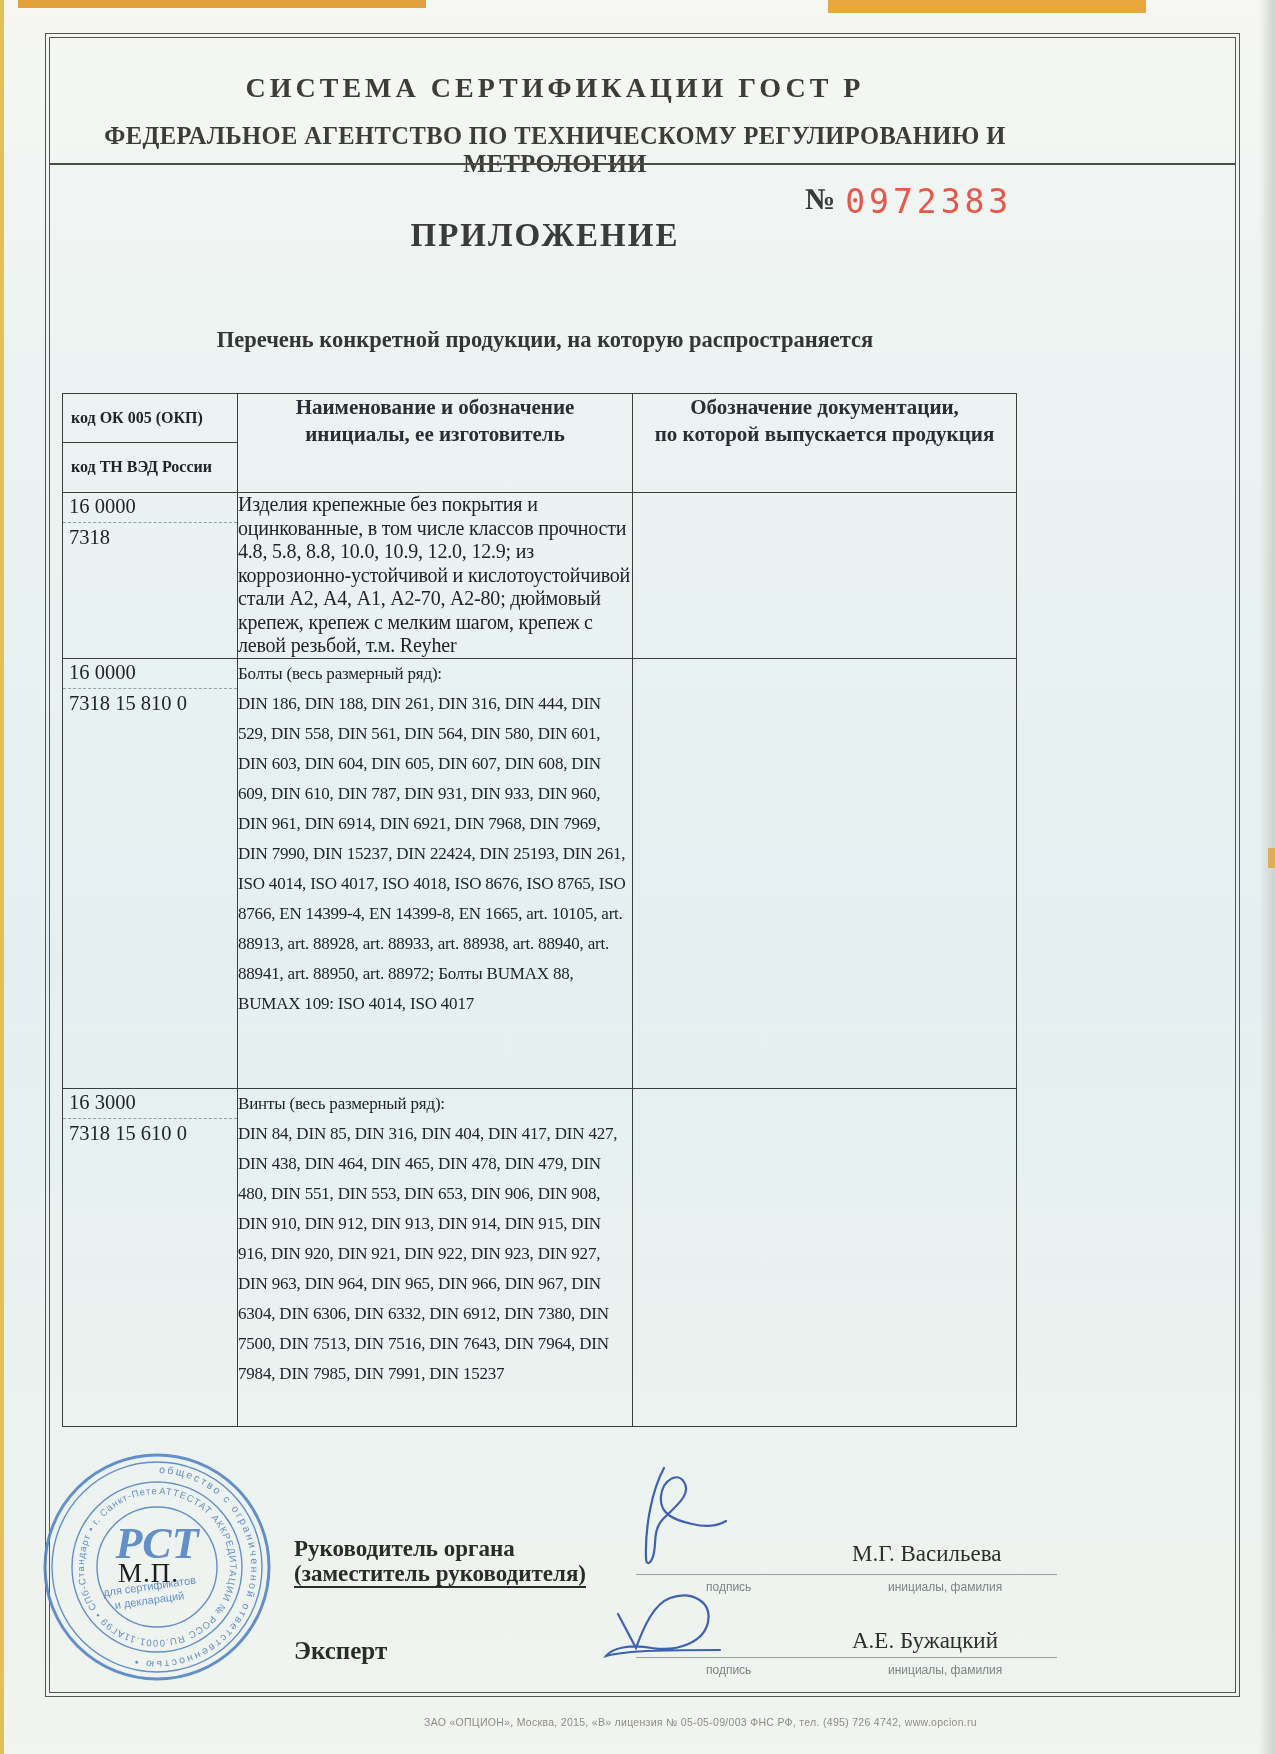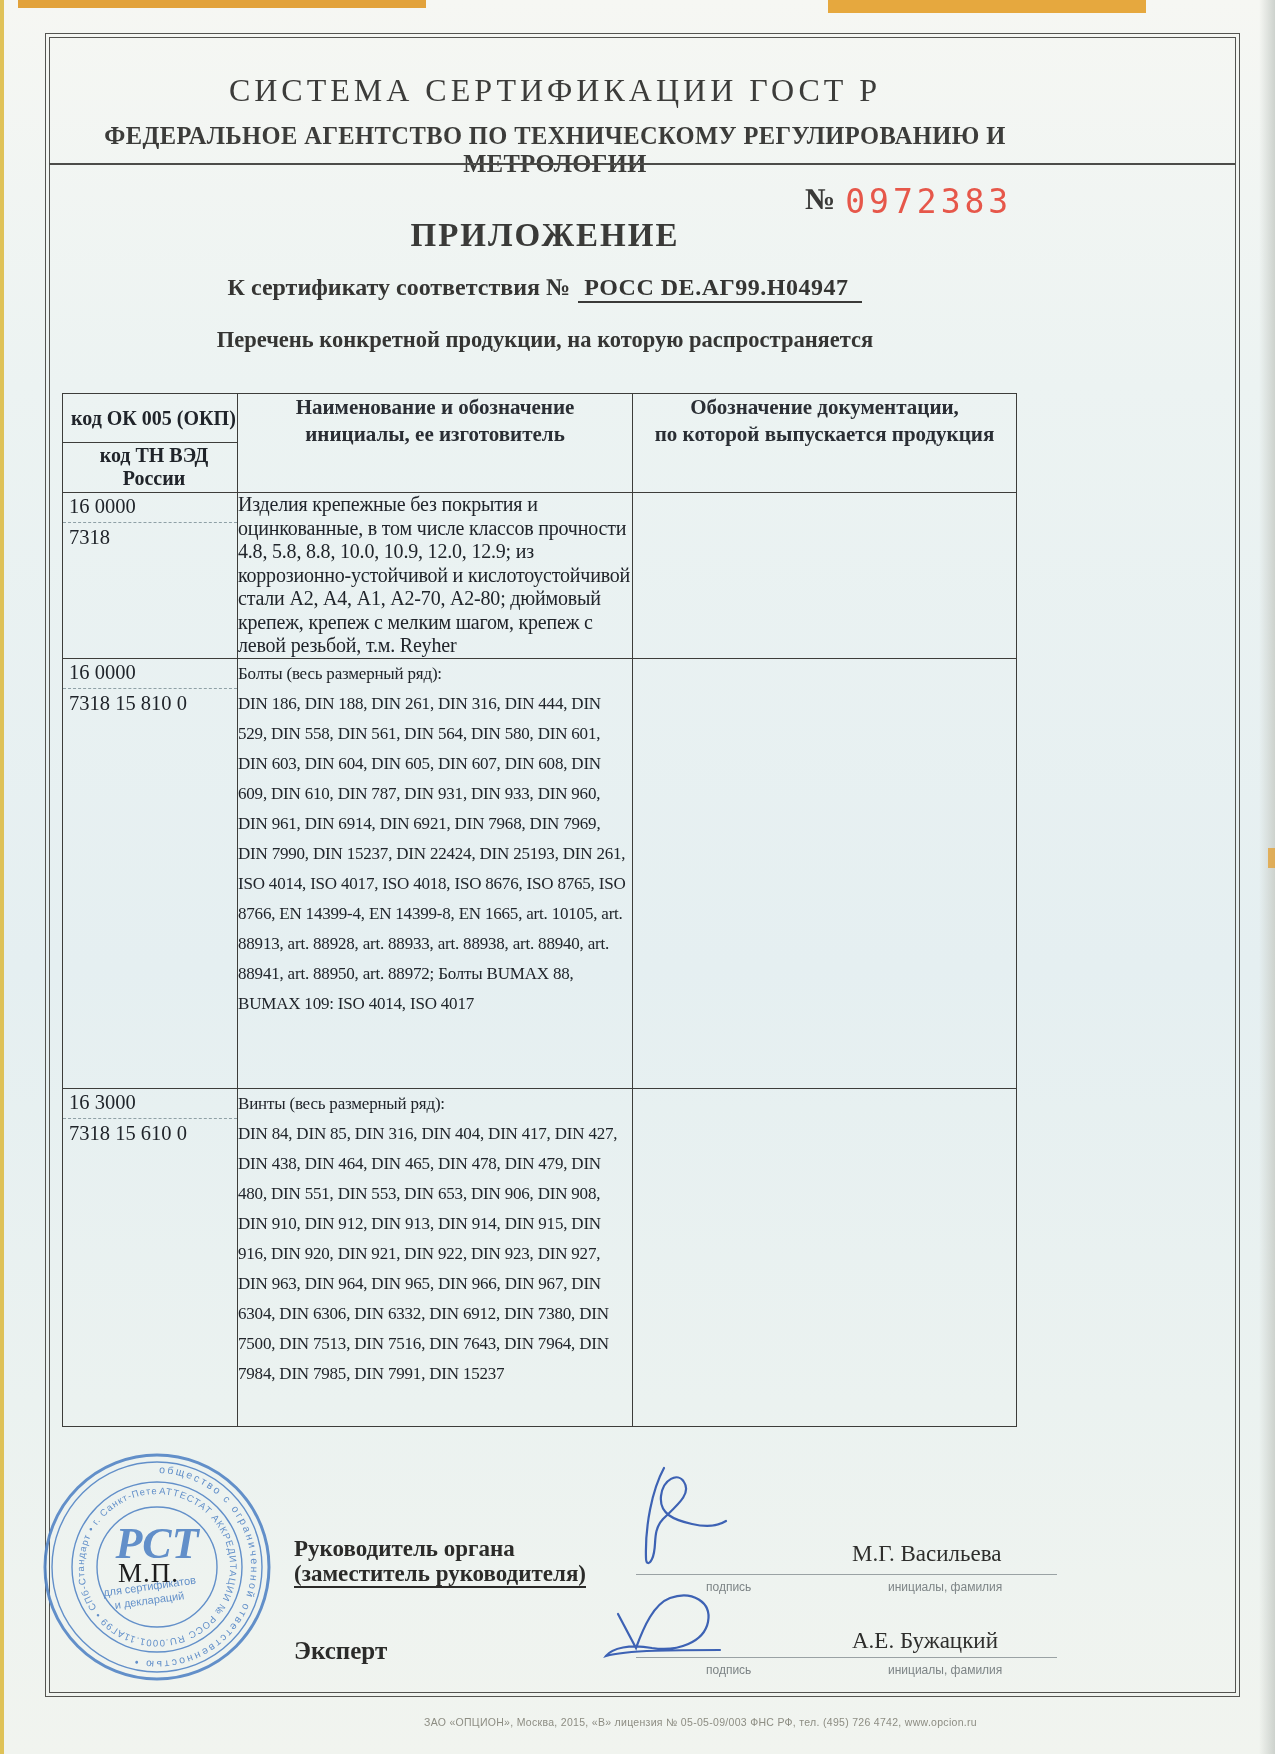--- a/index.html
+++ b/index.html
@@ -15,21 +15,21 @@
   .edge-right{position:absolute;right:0;top:0;width:16px;height:1754px;
               background:linear-gradient(90deg,rgba(0,0,0,0) 0%,#cdd2cd 100%);}
   .edge-dot{position:absolute;right:0;top:848px;width:7px;height:20px;background:#e2a23b;opacity:.8;}
 
   
   .frame{position:absolute;left:45px;top:33px;width:1193px;height:1662px;border:1.6px solid #59595520;}
   .frame{border-color:#545450;}
   .frame-inner{position:absolute;inset:3px;border:1.4px solid #545450;}
 
   .hdr-title{position:absolute;left:60px;top:72px;width:990px;text-align:center;
-             font-size:32px;font-weight:400;letter-spacing:4px;color:#3c3c3a;}
+             font-size:28px;font-weight:700;letter-spacing:4px;color:#3c3c3a;}
   .hdr-agency{position:absolute;left:55px;top:122px;width:1000px;text-align:center;
               font-size:24.5px;font-weight:700;letter-spacing:.4px;color:#3c3c3a;}
   .hdr-rule{position:absolute;left:49px;top:163px;width:1186px;height:2px;background:#4c4c49;}
 
   .form-no{position:absolute;left:805px;top:182px;white-space:nowrap;}
   .form-no .nosign{font-size:30px;font-weight:700;color:#3a3a38;vertical-align:top;}
   .form-no .digits{font-family:"DejaVu Sans Mono",monospace;font-size:33px;color:#e64a3c;
                    letter-spacing:4px;margin-left:10px;opacity:.92;}
 
   .doc-title{position:absolute;left:60px;top:217px;width:970px;text-align:center;
@@ -41,21 +41,21 @@
             font-size:22.5px;font-weight:700;line-height:25px;color:#353533;}
 
   
   table.cert-table{position:absolute;left:62px;top:393px;width:955px;border-collapse:collapse;table-layout:fixed;
                    font-size:20.5px;color:#20242a;}
   table.cert-table td{border:1.7px solid #3d3d3a;vertical-align:top;padding:0;box-sizing:border-box;}
   td.c-head{vertical-align:middle;text-align:center;font-weight:700;font-size:21px;line-height:27px;color:#2a2e34;}
   td.code-head{padding:0;}
   .code-head-wrap{display:flex;flex-direction:column;height:97px;}
   .code-head-top,.code-head-bot{flex:1;display:flex;align-items:center;padding-left:8px;
-                                font-weight:700;font-size:20px;text-align:center;}
+                                font-weight:700;font-size:16px;text-align:right;}
   .code-head-sep{border-top:1.4px solid #3d3d3a;}
   .code-cell .okp{padding:2px 6px 4px 6px;border-bottom:1.2px dashed #8fa0a6;}
   .code-cell .tnved{padding:3px 6px;}
   td.desc-cell{padding:2px 4px 4px 9px;letter-spacing:-0.2px;}
   .lh-tight{line-height:23.5px;font-size:20px;}
   .lh-loose{line-height:30px;font-size:17px;}
 
   
   .stamp{position:absolute;left:38px;top:1448px;width:238px;height:238px;opacity:.88;}
   .mp-mark{position:absolute;left:118px;top:1558px;font-size:27px;color:#1d1d1d;letter-spacing:1px;}
@@ -101,23 +101,20 @@
   <div class="hdr-title">СИСТЕМА СЕРТИФИКАЦИИ ГОСТ Р</div>
   <div class="hdr-agency">ФЕДЕРАЛЬНОЕ АГЕНТСТВО ПО ТЕХНИЧЕСКОМУ РЕГУЛИРОВАНИЮ И МЕТРОЛОГИИ</div>
   <div class="hdr-rule"></div>
 
   <div class="form-no">
     <span class="nosign">№</span><span class="digits">0972383</span>
   </div>
 
   <div class="doc-title">ПРИЛОЖЕНИЕ</div>
 
-  <div class="cert-line">
-    <span>К сертификату соответствия №</span><span class="cert-no">РОСС DE.АГ99.H04947</span>
-  </div>
 
   <div class="subtitle">
     <div>Перечень конкретной продукции,  на которую распространяется</div>
   </div>
 
   <table class="cert-table">
     <colgroup>
         <col style="width:175px">
         <col style="width:395px">
         <col>

